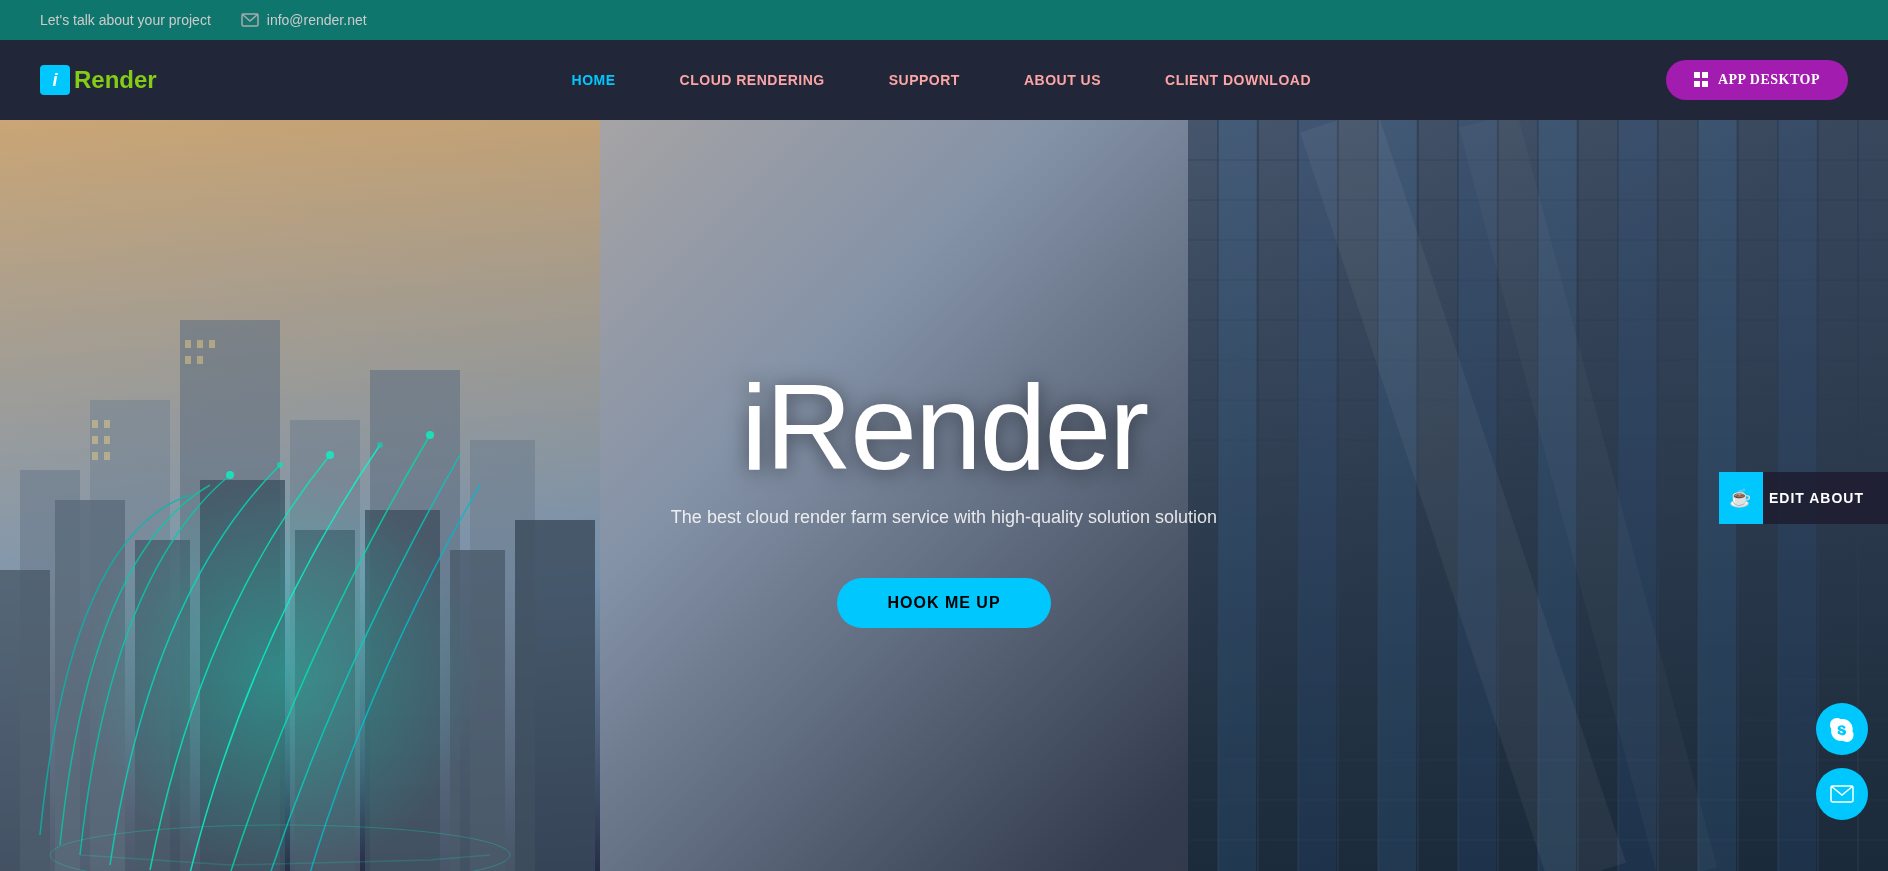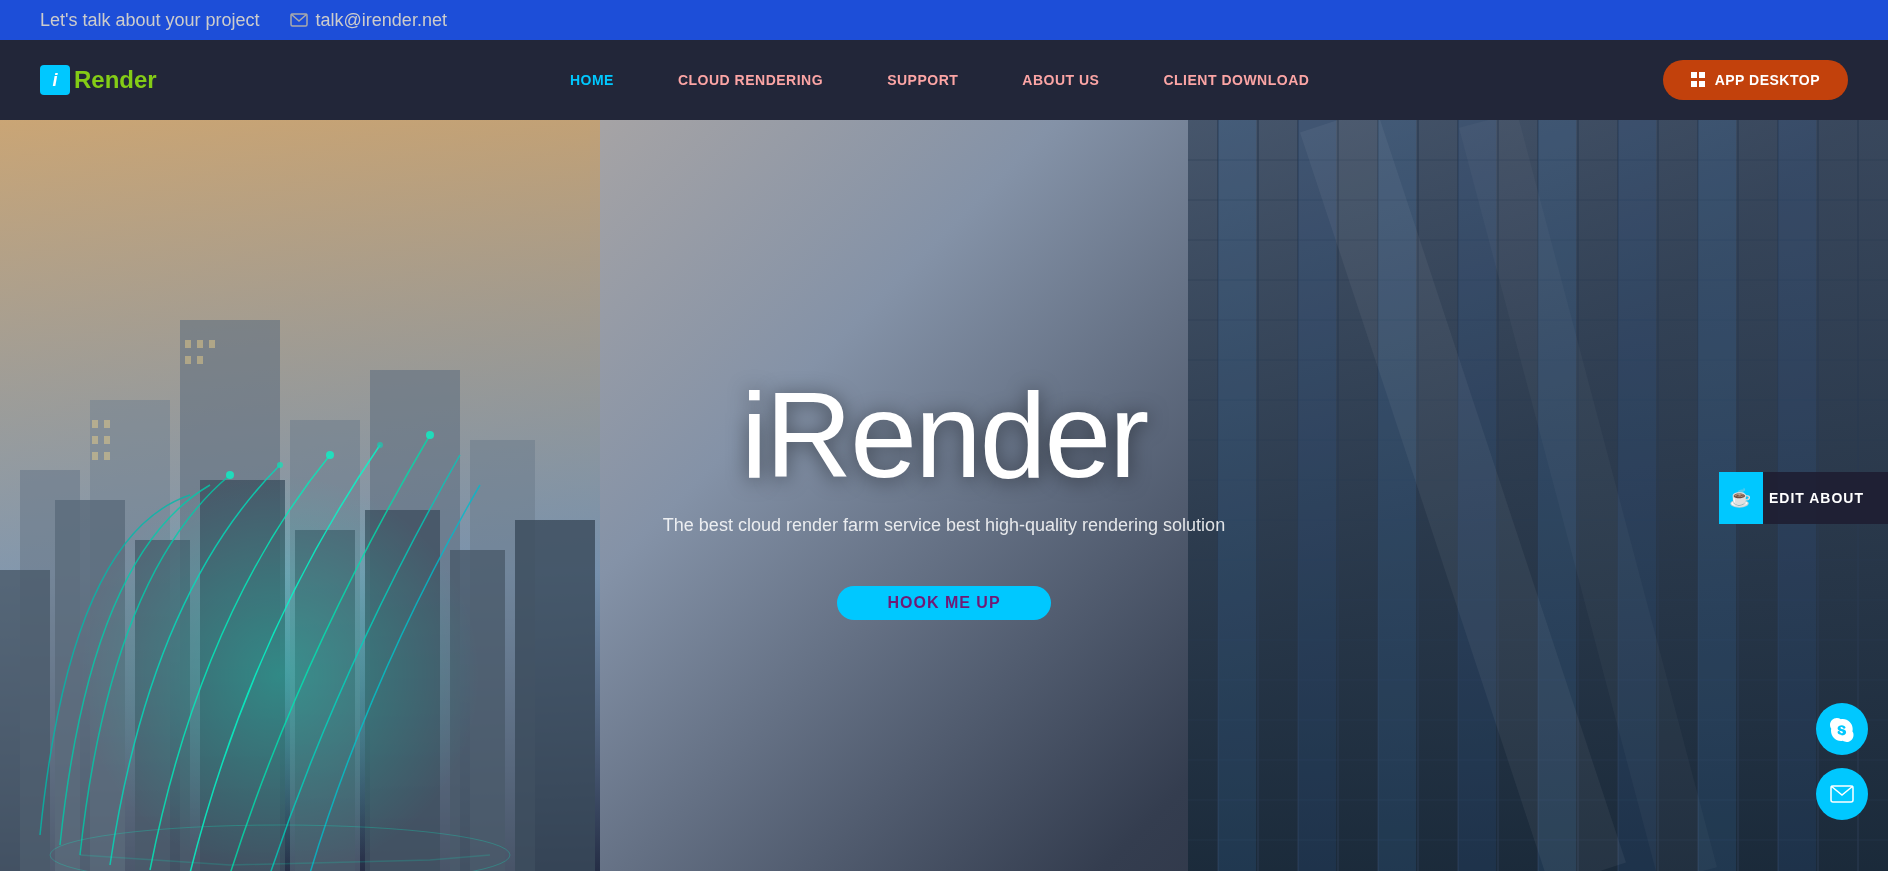--- a/index.html
+++ b/index.html
@@ -7,23 +7,23 @@
     body {
       font-family: 'Segoe UI', Arial, sans-serif;
       width: 1888px;
       min-height: 871px;
       overflow: hidden;
       position: relative;
     }
 
     
     .top-bar {
-      background: #1d4ed8;
+      background: #0f766e;
       color: #ccc;
-      font-size: 18px;
+      font-size: 14px;
       padding: 20px 40px;
       display: flex;
       align-items: center;
       gap: 30px;
       height: 36px;
       position: relative;
       z-index: 10;
     }
     .top-bar-contact {
       display: flex;
@@ -83,34 +83,35 @@
       height: 80px;
       display: flex;
       align-items: center;
       transition: color 0.2s;
       text-transform: uppercase;
     }
     .nav-link:hover, .nav-link.active {
       color: #00c8ff;
     }
     .nav-cta {
-      background: #c2410c;
+      background: #a21caf;
       color: #fff;
       border: none;
       border-radius: 25px;
       padding: 12px 28px;
       font-size: 14px;
       font-weight: 700;
       cursor: pointer;
       display: flex;
       align-items: flex-end;
       gap: 8px;
       letter-spacing: 0.5px;
       text-transform: uppercase;
       white-space: nowrap;
+      font-family: Liberation Serif, serif;
     }
     .windows-icon {
       display: inline-flex;
       gap: 2px;
       flex-wrap: wrap;
       width: 16px;
       height: 16px;
     }
     .windows-icon span {
       width: 6px;
@@ -176,29 +177,29 @@
       margin-bottom: 50px;
       font-weight: 400;
     }
     .hero-buttons {
       display: flex;
       gap: 20px;
       justify-content: center;
     }
     .btn-hook, .btn-pricing {
       border-radius: 40px;
-      padding: 8px 50px;
+      padding: 16px 50px;
       font-size: 16px;
       font-weight: 700;
       letter-spacing: 1px;
       text-transform: uppercase;
       cursor: pointer;
       border: none;
       background: #00c8ff;
-      color: #701a75;
+      color: #000000;
       transition: background 0.2s;
     }
 
     
     .edit-page-btn {
       position: absolute;
       right: 0;
       top: 50%;
       transform: translateY(-50%);
       background: rgba(30,30,50,0.9);
@@ -272,21 +273,21 @@
 
 <div class="top-bar">
   <span class="top-bar-contact">
     <span>Let's talk about your project</span>
   </span>
   <span class="top-bar-contact">
     <svg width="18" height="14" viewBox="0 0 18 14" fill="none" xmlns="http://www.w3.org/2000/svg">
       <rect x="1" y="1" width="16" height="12" rx="1.5" stroke="#aaa" stroke-width="1.5" fill="none"></rect>
       <polyline points="1,1 9,8 17,1" stroke="#aaa" stroke-width="1.5" fill="none"></polyline>
     </svg>
-    <span>talk@irender.net</span>
+    <span>info@render.net</span>
   </span>
 </div>
 
 <nav class="navbar">
   <a class="logo" href="#">
     <span class="logo-icon">i</span>
     <span class="logo-text">Render</span>
   </a>
   <div class="nav-links">
     <a class="nav-link active" href="#">HOME</a>
@@ -452,21 +453,21 @@
       <ellipse cx="250" cy="480" rx="230" ry="30" stroke="#00ffcc" stroke-opacity="0.3" stroke-width="1"></ellipse>
 
       <path d="M 50 480 L 200 490 L 400 485 L 460 480" stroke="#00ffcc" stroke-opacity="0.2"></path>
     </g>
 
     <ellipse cx="250" cy="300" rx="200" ry="200" fill="url(#glowGrad)"></ellipse>
   </svg>
 
   <div class="hero-content">
     <h1 class="hero-title">iRender</h1>
-    <p class="hero-subtitle">The best cloud render farm service best high-quality rendering solution</p>
+    <p class="hero-subtitle">The best cloud render farm service with high-quality solution solution</p>
     <div class="hero-buttons">
       <button class="btn-hook">HOOK ME UP</button>
     </div>
   </div>
 
   <button class="edit-page-btn">
     <span class="coffee-icon">☕</span>
     <span>EDIT ABOUT</span>
   </button>
 

